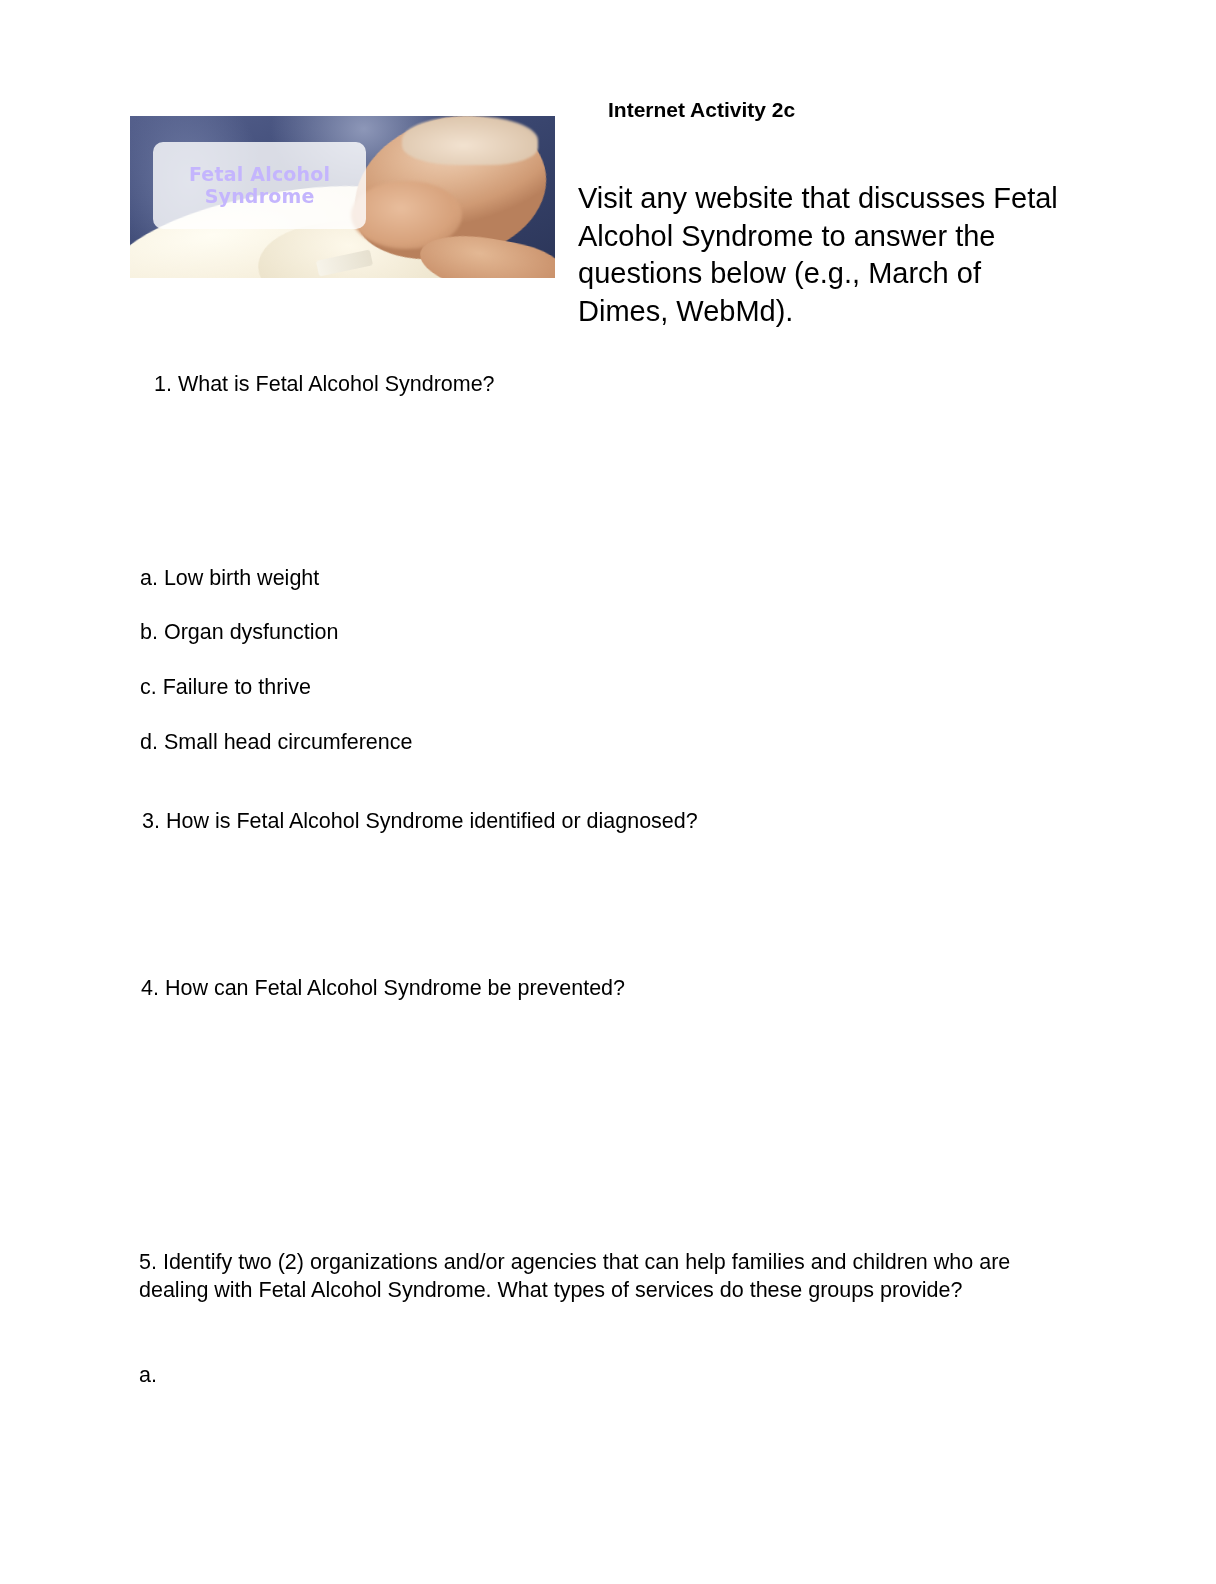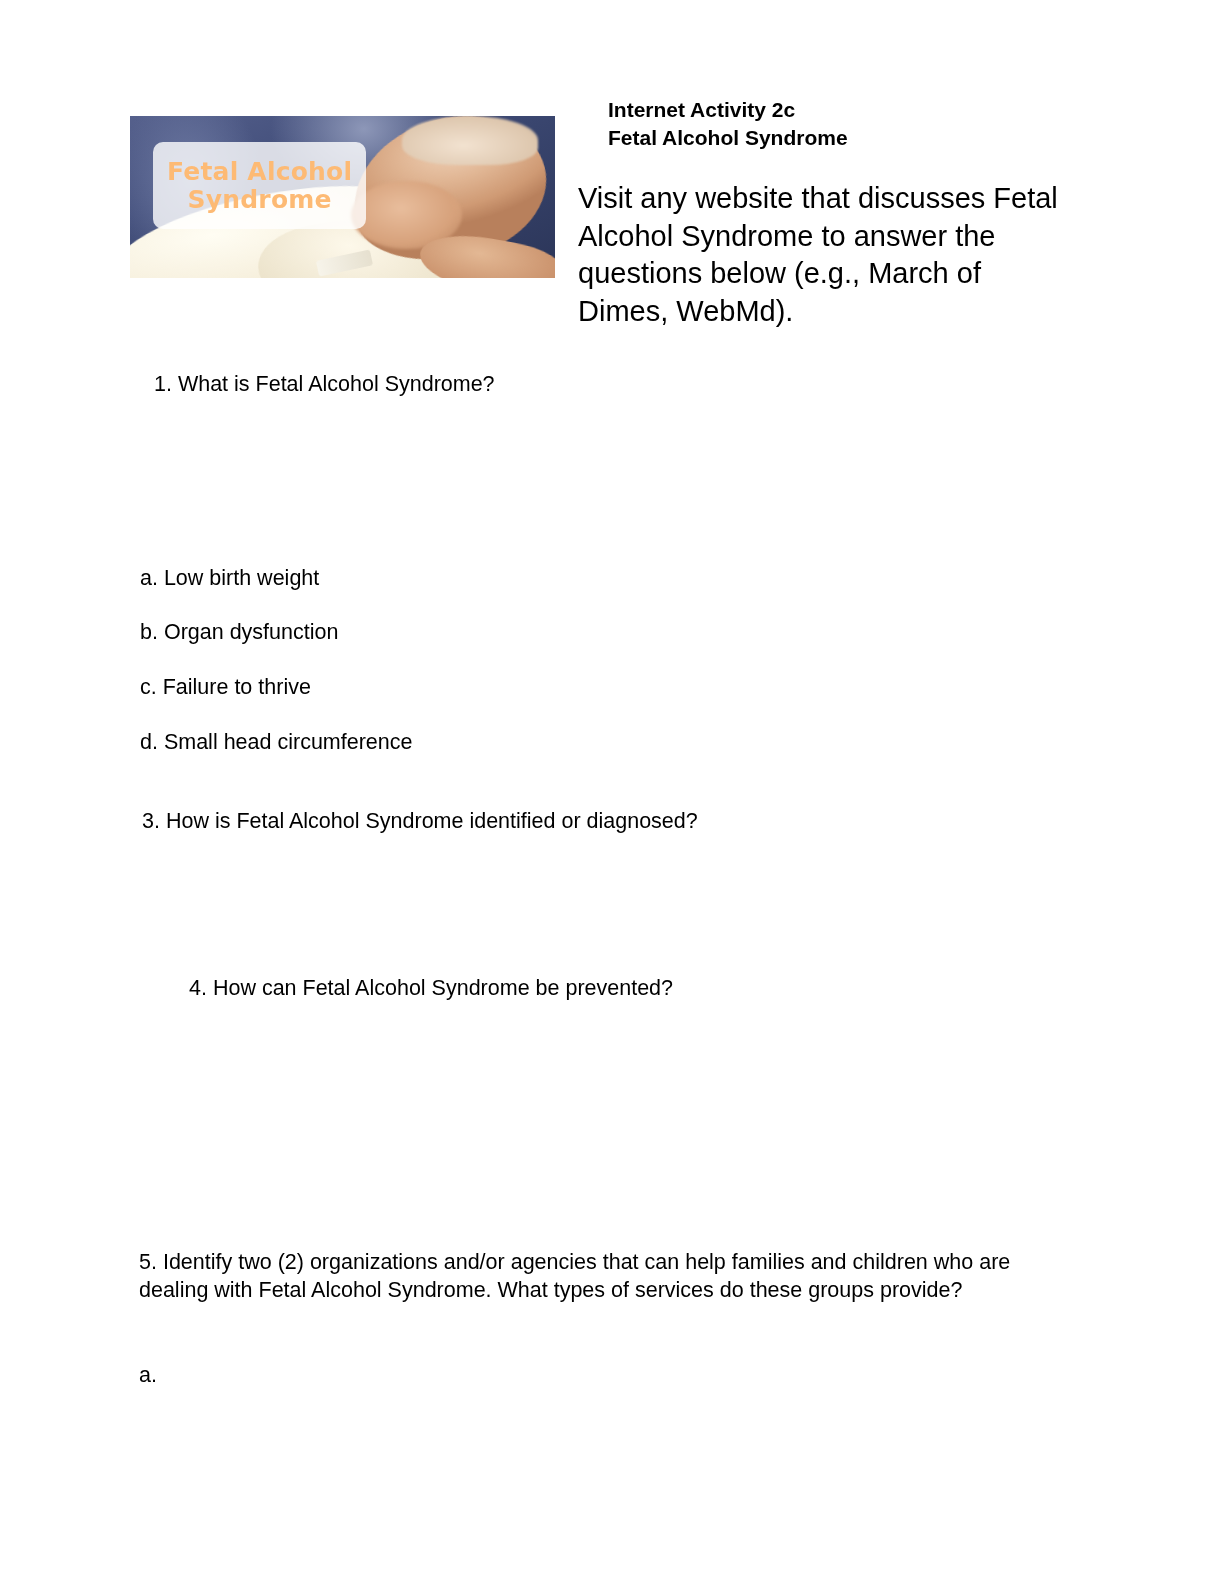--- a/index.html
+++ b/index.html
@@ -133,23 +133,23 @@
     border-radius: 10px;
     background: rgba(255,255,255,0.80);
     display: flex;
     flex-direction: column;
     align-items: center;
     justify-content: center;
     line-height: 1.12;
   }
   .banner-label span {
     font-family: "DejaVu Sans", sans-serif;
-    font-size: 25px;
+    font-size: 19px;
     font-weight: 600;
-    color: #fdba74;
+    color: #c4b5fd;
     letter-spacing: 0.2px;
     white-space: nowrap;
   }
 
   
   .head-title {
     position: absolute;
     left: 608px;
     top: 96px;
     width: 490px;
@@ -176,21 +176,21 @@
   }
   .q.wrap { white-space: normal; }
 
   #q1      { left: 142px; top: 371px; margin-left: 12px; }
   #q2      { left: 142px; top: 511px; }
   #q2a     { left: 140px; top: 565px; }
   #q2b     { left: 140px; top: 619px; }
   #q2c     { left: 140px; top: 674px; }
   #q2d     { left: 140px; top: 729px; text-align: right; }
   #q3      { left: 142px; top: 808px; }
-  #q4      { left: 141px; top: 975px; margin-left: 48px; }
+  #q4      { left: 141px; top: 975px; }
   #q4ans   { left: 139px; top: 1030px; width: 925px; }
   #q5      { left: 139px; top: 1249px; width: 920px; }
   #q5a     { left: 139px; top: 1362px; }
 </style>
 </head>
 <body>
 
 <div class="page">
 
   <div class="header">
@@ -205,21 +205,20 @@
       <div class="baby-arm"></div>
       <div class="wristband"></div>
       <div class="banner-label">
         <span>Fetal Alcohol</span>
         <span>Syndrome</span>
       </div>
     </div>
 
     <div class="head-title">
       <div>Internet Activity 2c</div>
-      <div>Fetal Alcohol Syndrome</div>
     </div>
 
     <div class="head-intro">Visit any website that discusses Fetal Alcohol Syndrome to answer the questions below (e.g., March of Dimes, WebMd).</div>
   </div>
 
   <div class="q" id="q1">1.  What is Fetal Alcohol Syndrome?</div>
 
   <div class="q" id="q2a">a. Low birth weight</div>
   <div class="q" id="q2b">b. Organ dysfunction</div>
   <div class="q" id="q2c">c. Failure to thrive</div>

